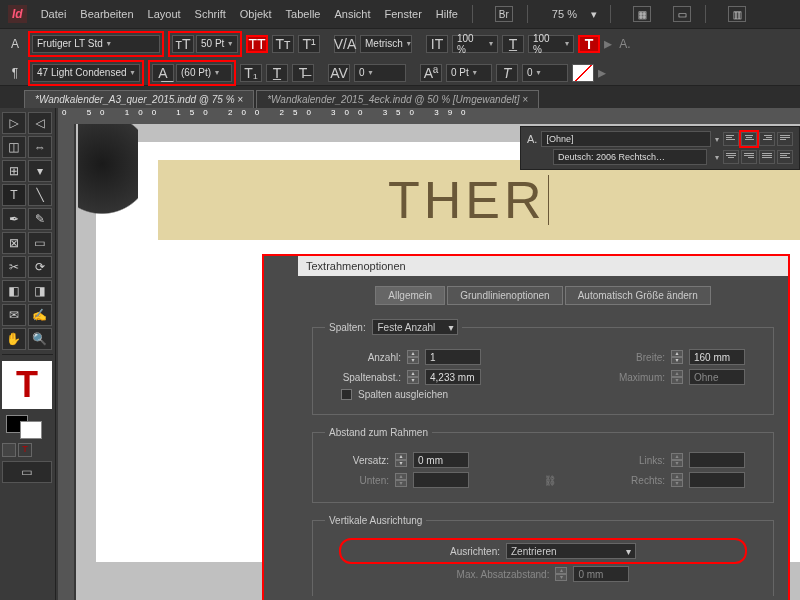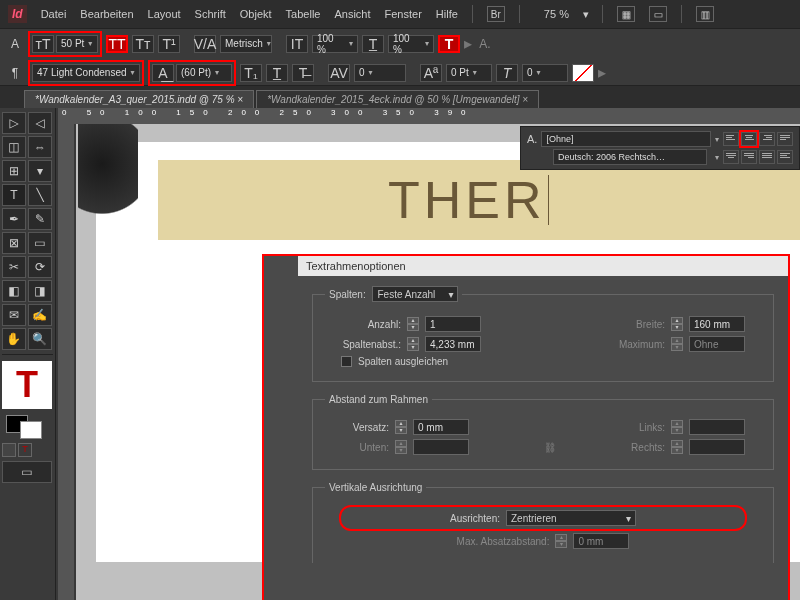--- a/index.html
+++ b/index.html
@@ -2,21 +2,21 @@
 <html><head>
 <meta charset="utf-8">
 <style>
 * { margin: 0; padding: 0; box-sizing: border-box; font-family: "Segoe UI", Tahoma, sans-serif; }
 body { background: #383838; overflow: hidden; width: 800px; height: 600px; position: relative; }
 
 .topbar { height: 28px; background: #2d2d2d; display: flex; align-items: center; padding: 0 8px; gap: 14px; color: #ccc; font-size: 11px; }
 .topbar .logo { background: #4a2a2a; color: #ff5577; font-style: italic; font-weight: bold; padding: 2px 4px; font-size: 12px; }
 .topbar .sep { width: 1px; height: 18px; background: #555; }
 .topbar .zoom { margin-left: 10px; }
-.topbar .tb-icon { width: 18px; height: 16px; border: 1px solid #666; display: inline-flex; align-items: center; justify-content: center; font-size: 10px; }
+.topbar .tb-icon { width: 18px; height: 16px; border: 1px solid #666; display: inline-flex; align-items: center; justify-content: center; font-size: 10px; margin-left: 8px; }
 
 .ctrlbar { height: 58px; background: #3a3a3a; border-top: 1px solid #222; border-bottom: 1px solid #222; position: relative; }
 .ctrlrow { height: 29px; display: flex; align-items: center; padding: 0 6px; gap: 4px; }
 .ctrlbar .A { color: #ccc; font-size: 12px; width: 18px; text-align: center; }
 .ctrlbar .field { background: #2a2a2a; border: 1px solid #555; color: #ddd; font-size: 10px; height: 18px; padding: 0 4px; display: flex; align-items: center; }
 .ctrlbar .dd::after { content: "▾"; margin-left: 4px; color: #aaa; font-size: 8px; }
 .ctrlbar .mini-icon { width: 22px; height: 18px; border: 1px solid #555; background: #2a2a2a; display: flex; align-items: center; justify-content: center; color: #ccc; font-size: 14px; }
 .ctrlbar .hl { border: 2px solid #ff0000; }
 
 .tabs-bar { height: 22px; background: #2d2d2d; display: flex; align-items: flex-end; padding-left: 24px; }
@@ -89,20 +89,23 @@
   <span class="sep"></span>
   <span class="tb-icon">▦</span>
   <span class="tb-icon">▭</span>
   <span class="sep"></span>
   <span class="tb-icon">▥</span>
 </div>
 
 <div class="ctrlbar">
   <div class="ctrlrow">
     <span class="A">A</span>
+    <div class="hl" style="display:flex;gap:3px;padding:2px;">
+      <span class="field dd" style="width:128px">Frutiger LT Std</span>
+    </div>
     <div class="hl" style="display:flex;gap:2px;padding:2px;">
       <span class="mini-icon">тT</span>
       <span class="field dd" style="width:42px">50 Pt</span>
     </div>
     <span class="mini-icon hl" style="background:#b00; color:#fff">TT</span>
     <span class="mini-icon">Tᴛ</span>
     <span class="mini-icon">T¹</span>
     <span style="width:6px"></span>
     <span class="mini-icon">V/A</span>
     <span class="field dd" style="width:52px">Metrisch</span>
@@ -277,20 +280,25 @@
           <span style="width:70%"></span>
           <span></span>
         </span>
     </div>
   </div>
 </div>
 
 <div class="dialog">
   <div class="dlg-title">Textrahmenoptionen</div>
   <div class="dlg-body">
+    <div class="tab-row">
+      <div class="dtab act">Allgemein</div>
+      <div class="dtab">Grundlinienoptionen</div>
+      <div class="dtab">Automatisch Größe ändern</div>
+    </div>
 
     <fieldset>
       <legend>
         <span>Spalten:</span>
         <span class="dd-sel" style="display:inline-flex;width:86px;margin-left:4px">
             <span>Feste Anzahl</span>
             <span>▾</span>
           </span>
       </legend>
       <div class="frow">

